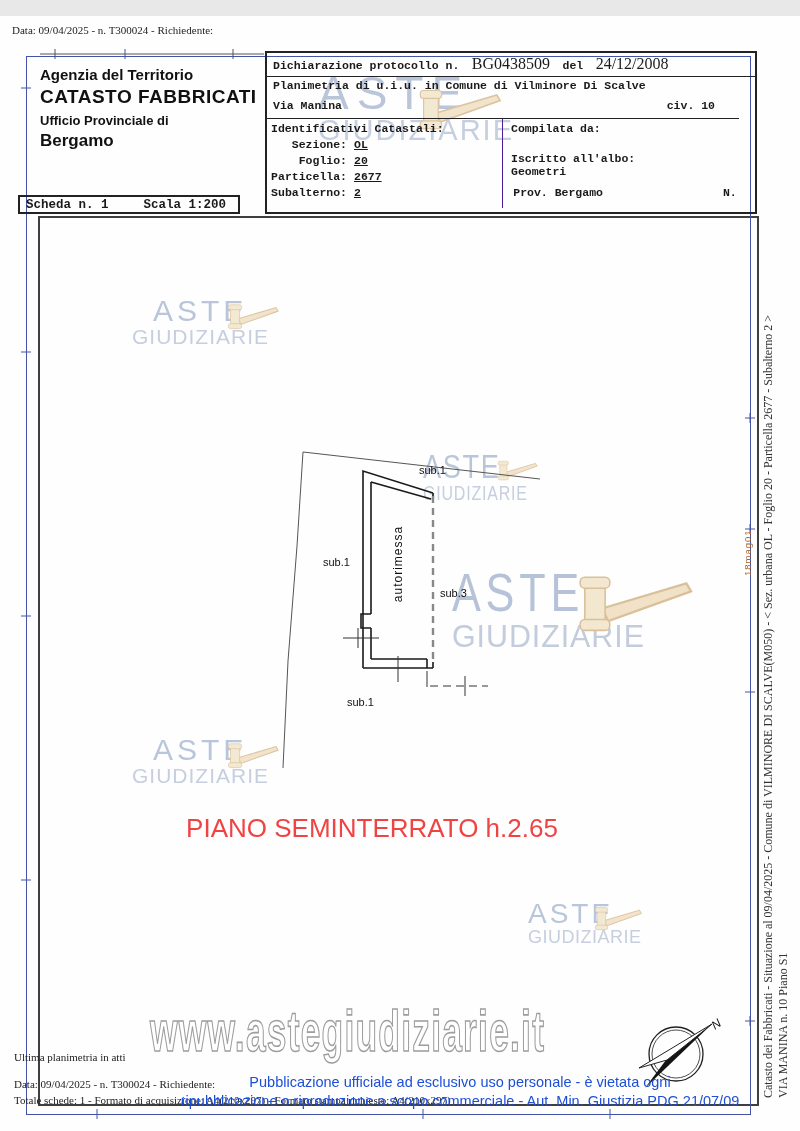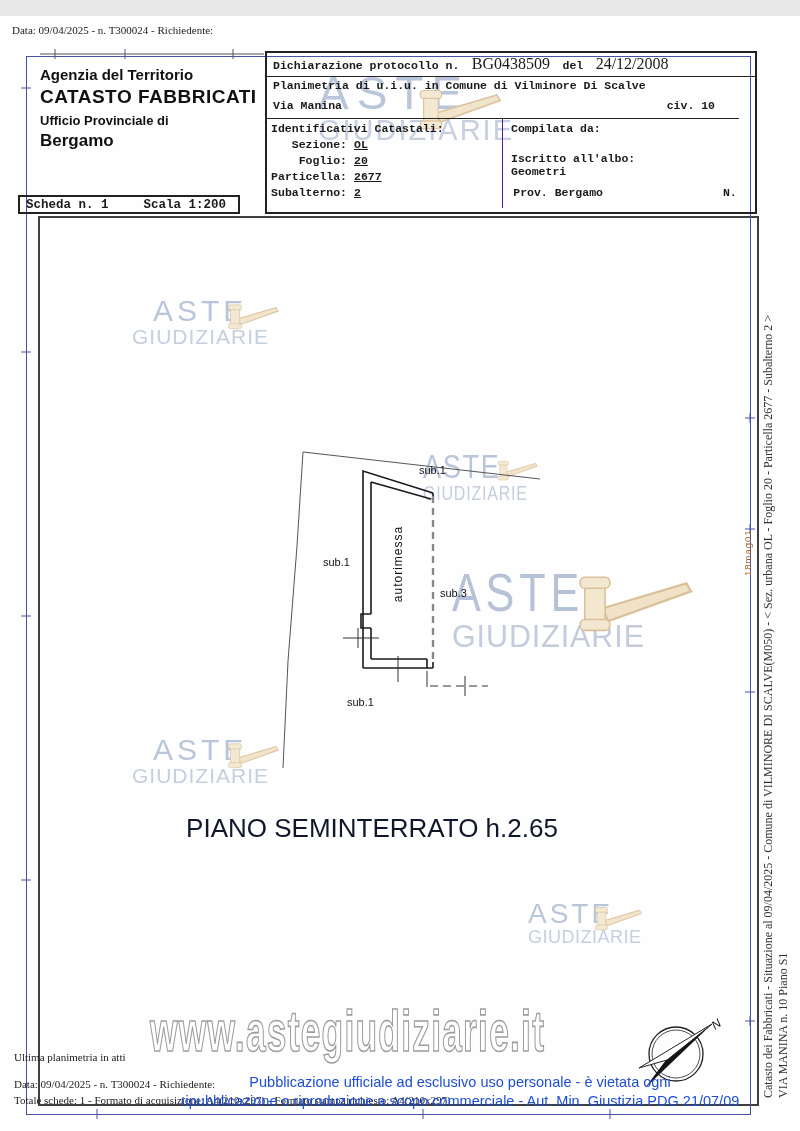--- a/index.html
+++ b/index.html
@@ -60,21 +60,21 @@
   .www-wm { left:150px; top:982px; z-index:4; font-size:57px; font-weight:bold;
     letter-spacing:2px; white-space:nowrap; color:rgba(255,255,255,.55);
     -webkit-text-stroke:1.6px #9d9d9d; transform:scaleX(.62); transform-origin:left top; }
 
   
   .plan-svg { left:0; top:0; z-index:3; pointer-events:none; }
   .plan-label { position:absolute; z-index:4; font-size:11px; color:#111; white-space:nowrap; }
   .room-label { left:398px; top:548px; transform:translate(-50%,-50%) rotate(-90deg);
     font-size:12px; letter-spacing:1px; }
   .caption { left:172px; top:797px; width:400px; text-align:center;
-    font-size:26px; color:#0f172a; z-index:4; }
+    font-size:26px; color:#ef4444; z-index:4; }
 
   
   .side1 { left:761px; top:1082px; transform:rotate(-90deg); transform-origin:0 0;
     font-size:12px; white-space:nowrap; color:#333; z-index:3; }
   .side2 { left:776px; top:1082px; transform:rotate(-90deg); transform-origin:0 0;
     font-size:12px; white-space:nowrap; color:#333; z-index:3; }
   .stamp { left:742px; top:560px; transform:rotate(-90deg); transform-origin:0 0;
     font-size:9.5px; letter-spacing:1px; color:#a5622d; z-index:3; }
 
   

